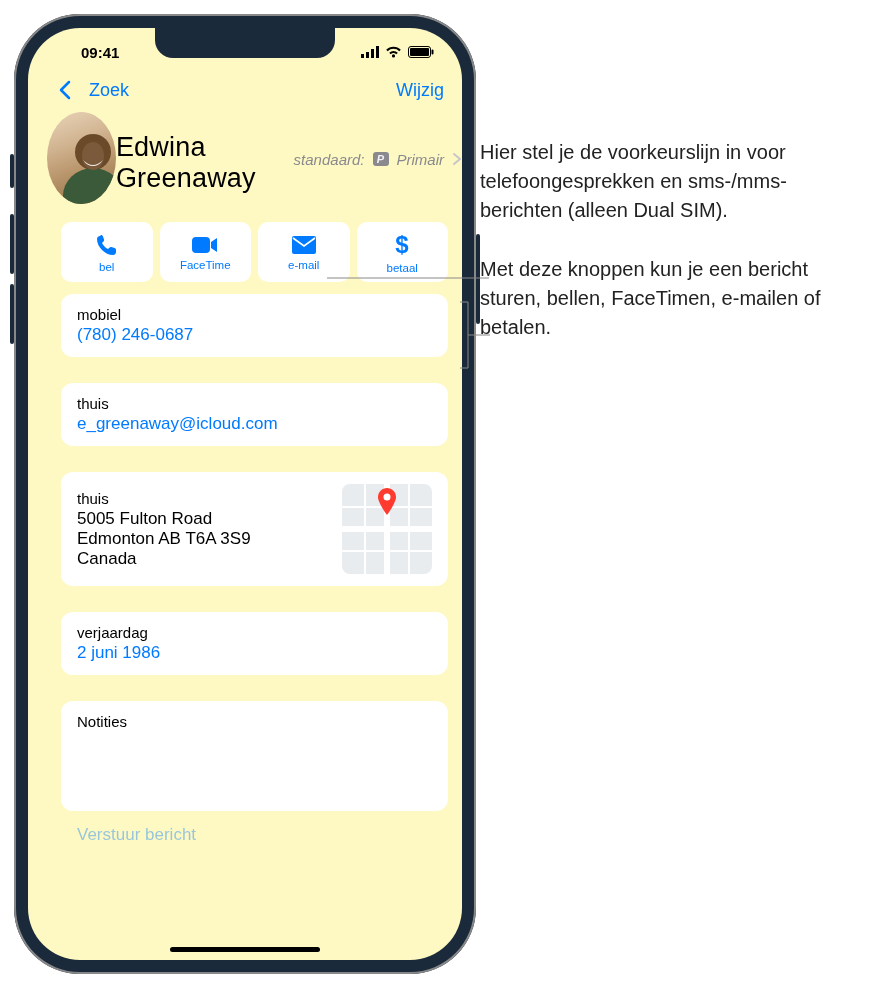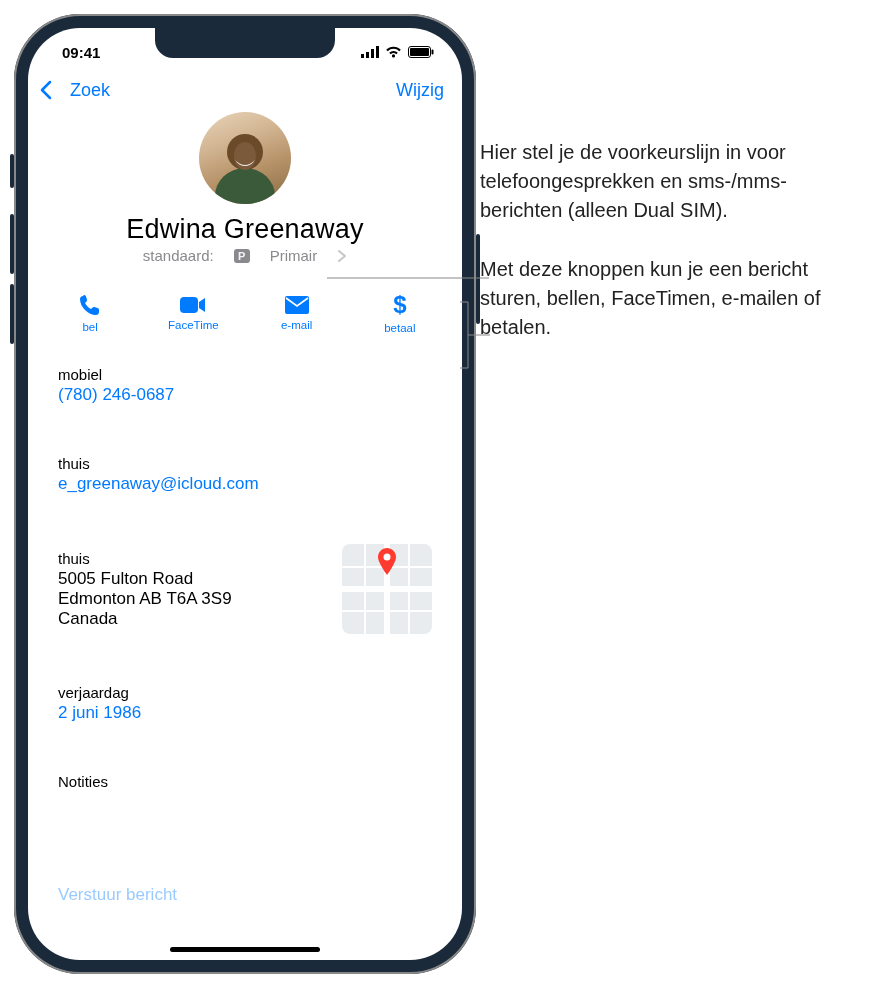--- a/index.html
+++ b/index.html
@@ -17,24 +17,25 @@
     width: 462px;
     height: 960px;
     background: #1a2a3a;
     border-radius: 66px;
     padding: 14px;
     box-shadow: 0 0 0 2px #888 inset;
   }
   .screen {
     width: 100%;
     height: 100%;
-    background: #ffffff;
+    background: #fef9c3;
     border-radius: 52px;
     overflow: hidden;
     position: relative;
+    padding-left: 19px;
   }
   .notch {
     position: absolute;
     top: 0;
     left: 50%;
     transform: translateX(-50%);
     width: 180px;
     height: 30px;
     background: #1a2a3a;
     border-bottom-left-radius: 18px;
@@ -66,21 +67,21 @@
     padding: 2px 18px 6px 10px;
     font-size: 18px;
     color: #007aff;
   }
   .nav-back { display: flex; align-items: center; gap: 14px; cursor: pointer; }
   .nav-back svg { display: block; }
   .nav-edit { cursor: pointer; }
 
   .contact-header {
     display: flex;
-    flex-direction: column;
+    flex-direction: row;
     align-items: center;
     padding: 4px 0 10px 0;
   }
   .avatar {
     width: 92px;
     height: 92px;
     border-radius: 50%;
     background: linear-gradient(160deg,#e8d4b8 0%,#d4b896 30%,#b8946a 60%,#8a6a42 100%);
     overflow: hidden;
     position: relative;
@@ -90,24 +91,25 @@
     margin-top: 10px;
     font-size: 27px;
     font-weight: 400;
     color: #000;
     letter-spacing: 0.2px;
   }
   .default-line {
     margin-top: 2px;
     display: flex;
     align-items: center;
-    gap: 20px;
+    gap: 8px;
     font-size: 15px;
     color: #8a8a8e;
     cursor: pointer;
+    font-style: italic;
   }
   .sim-badge {
     display: inline-flex;
     align-items: center;
     justify-content: center;
     width: 16px;
     height: 14px;
     background: #8a8a8e;
     color: #f2f2f7;
     font-size: 11px;

